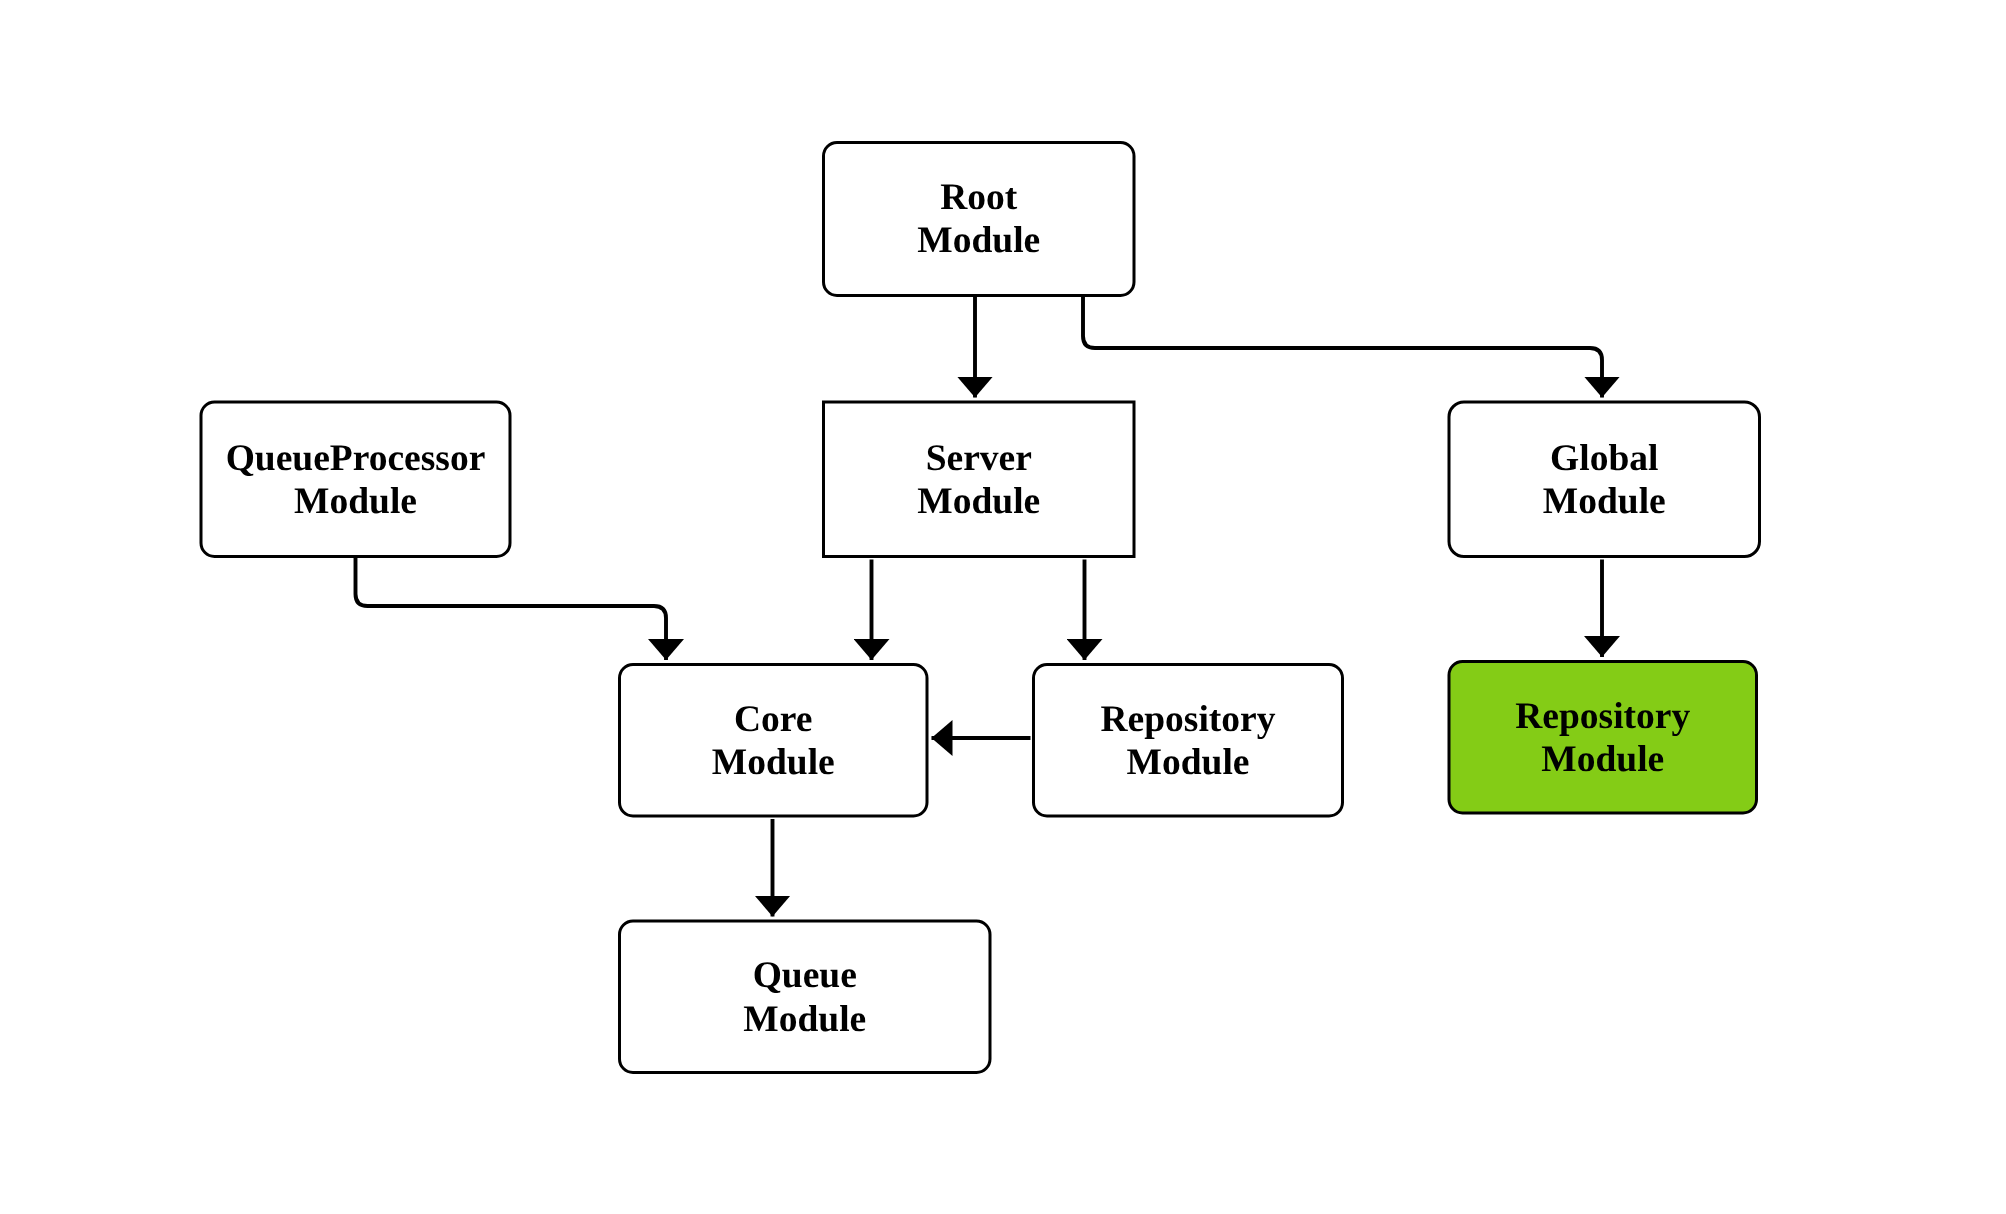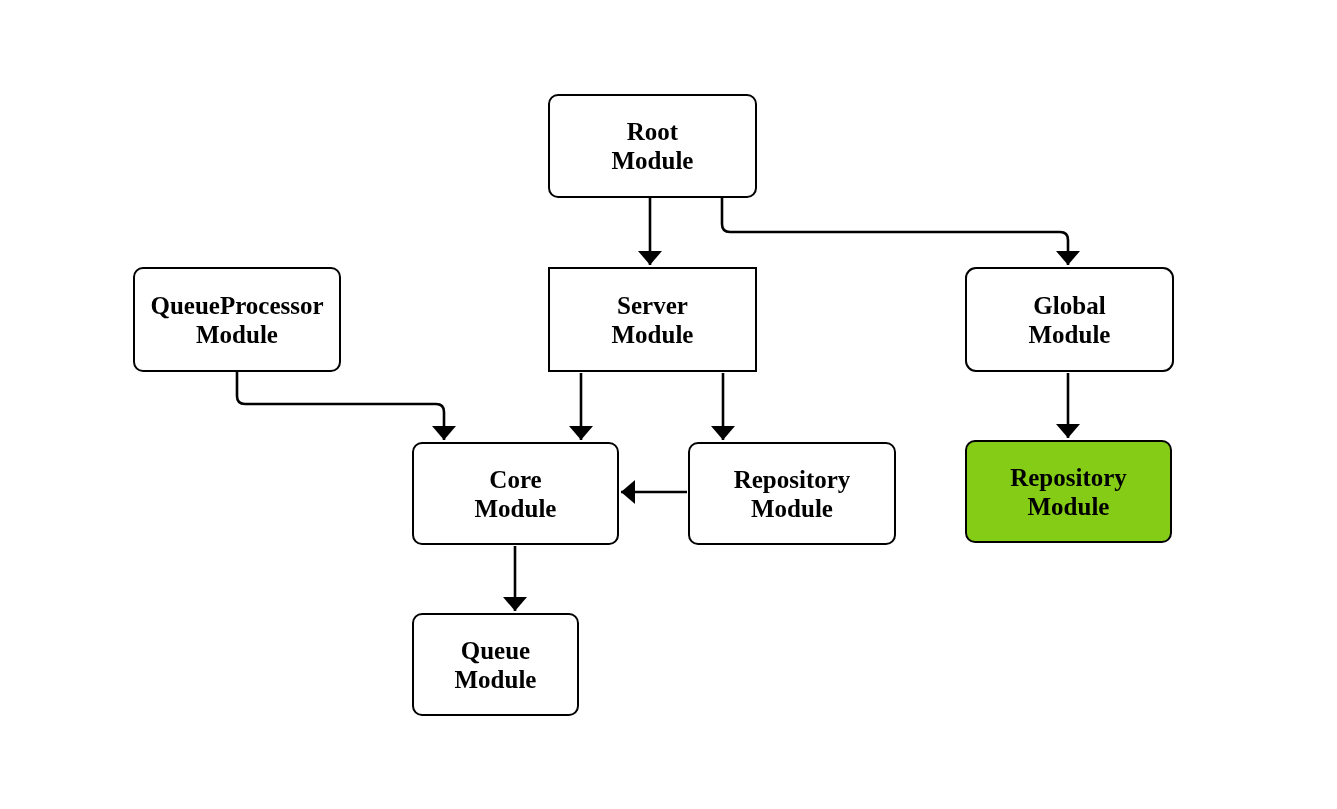--- a/index.html
+++ b/index.html
@@ -88,17 +88,17 @@
 Module</div>
     </div>
     <div class="node" style="left: 688px; top: 442px; width: 208px; height: 103px; background: rgb(255, 255, 255); border-color: rgb(0, 0, 0); border-width: 2.7px; border-radius: 10px;">
       <div class="node-label" style="color: rgb(0, 0, 0);">Repository
 Module</div>
     </div>
     <div class="node" style="left: 965px; top: 440px; width: 207px; height: 103px; background: #84cc16; border-color: rgb(0, 0, 0); border-width: 2.7px; border-radius: 10px;">
       <div class="node-label" style="color: rgb(0, 0, 0);">Repository
 Module</div>
     </div>
-    <div class="node" style="left: 412px; top: 613px; width: 167px; height: 103px; background: rgb(255, 255, 255); border-color: rgb(0, 0, 0); border-width: 2.7px; border-radius: 10px;">
+    <div class="node" style="left: 412px; top: 613px; width: 249px; height: 103px; background: rgb(255, 255, 255); border-color: rgb(0, 0, 0); border-width: 2.7px; border-radius: 10px;">
       <div class="node-label" style="color: rgb(0, 0, 0);">Queue
 Module</div>
     </div>
   </div>
 
 </body></html>

